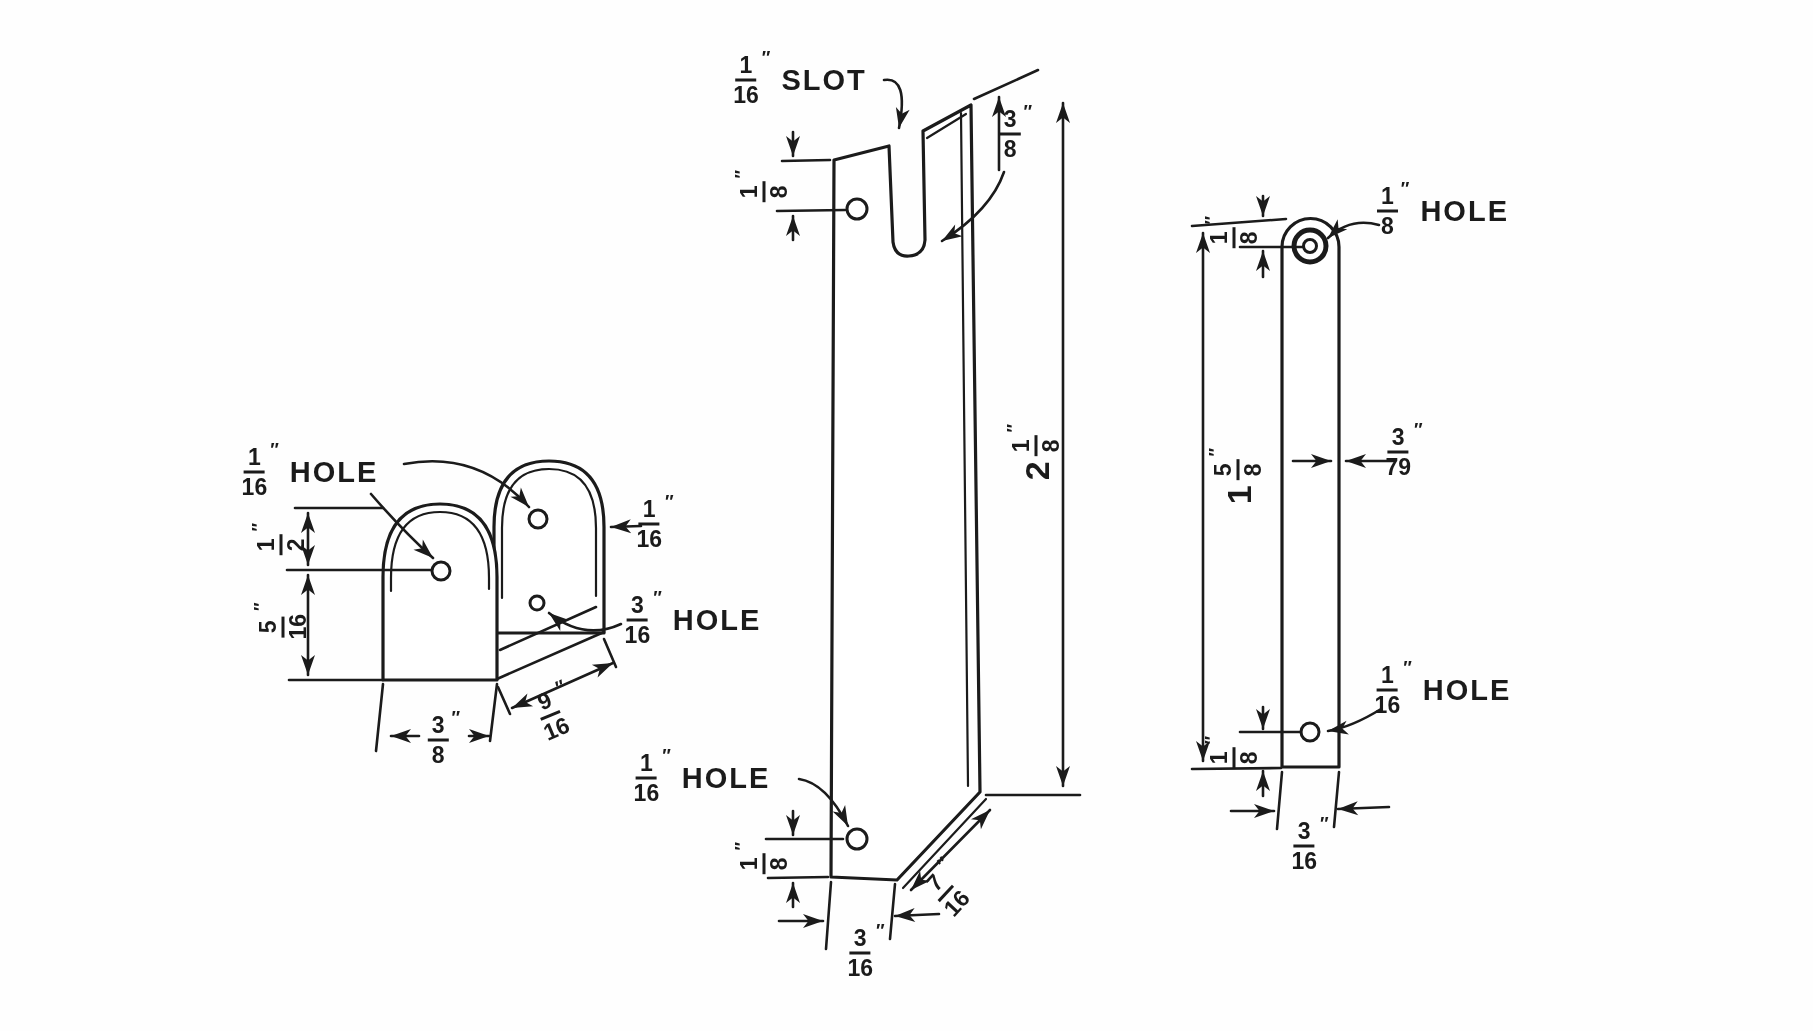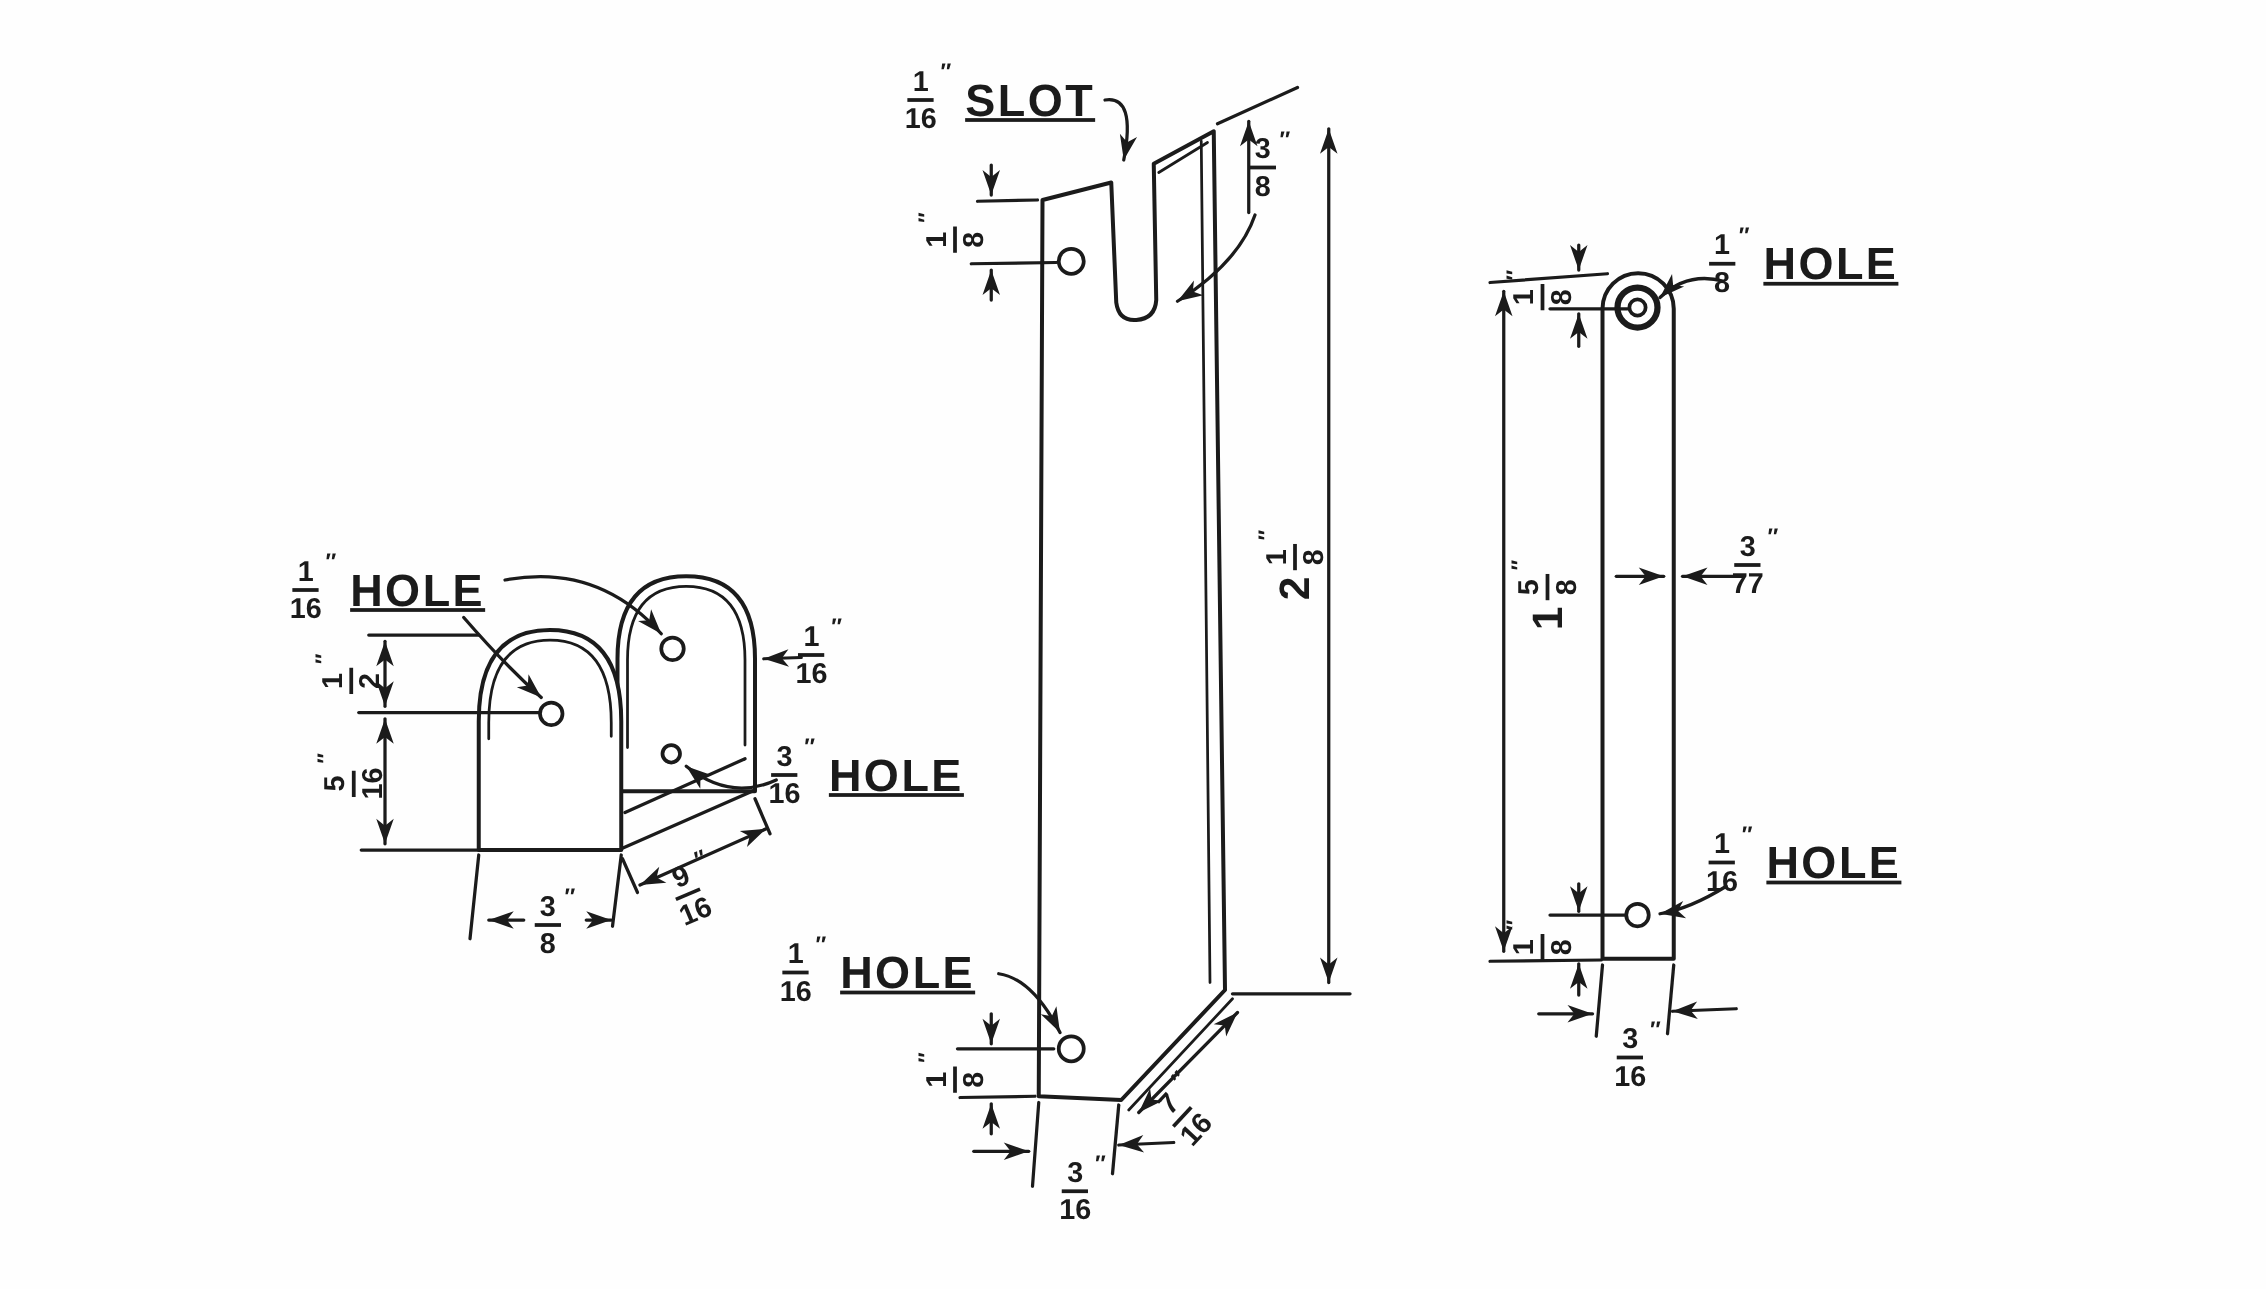--- a/index.html
+++ b/index.html
@@ -12,21 +12,21 @@
   .stage svg .dim{stroke-width:2.6;}
   .stage svg .thin{stroke-width:2.2;}
   .lbl{position:absolute;display:flex;align-items:center;gap:5px;white-space:nowrap;
        transform:translate(-50%,-50%);font-weight:bold;}
   .rot{transform:translate(-50%,-50%) rotate(-90deg);}
   .frac{display:inline-flex;flex-direction:column;align-items:center;line-height:1;}
   .frac .num{font-size:23px;border-bottom:3px solid #1b1b1b;padding:0 4px 2px;}
   .frac .den{font-size:23px;padding-top:2px;}
   .whole{font-size:34px;line-height:1;}
   .suffix{font-size:18px;align-self:flex-start;margin-top:-6px;margin-left:-2px;}
-  .word{font-size:36px;letter-spacing:2px;margin-left:6px;text-decoration:underline;}
+  .word{font-size:29px;letter-spacing:2px;margin-left:6px;}
 </style>
 </head>
 <body>
 
 <div class="stage">
 
 <svg width="1813" height="1031" viewBox="0 0 1813 1031">
   <defs>
     <marker id="ah" markerUnits="userSpaceOnUse" markerWidth="22" markerHeight="18" viewBox="0 0 22 18" refX="21" refY="9" orient="auto-start-reverse">
       <path d="M1,2 L21,9 L1,16 L6.5,9 Z" style="fill:#1b1b1b;stroke:none;"></path>
@@ -255,21 +255,21 @@
   <span class="whole">1</span>
   <span class="frac">
         <span class="num">5</span>
         <span class="den">8</span>
       </span>
   <span class="suffix">″</span>
 </div>
 <div class="lbl" style="left:1404px;top:452px;">
   <span class="frac">
         <span class="num">3</span>
-        <span class="den">77</span>
+        <span class="den">79</span>
       </span>
   <span class="suffix">″</span>
 </div>
 <div class="lbl" style="left:1443px;top:690px;">
   <span class="frac">
         <span class="num">1</span>
         <span class="den">16</span>
       </span>
   <span class="suffix">″</span>
   <span class="word">HOLE</span>

